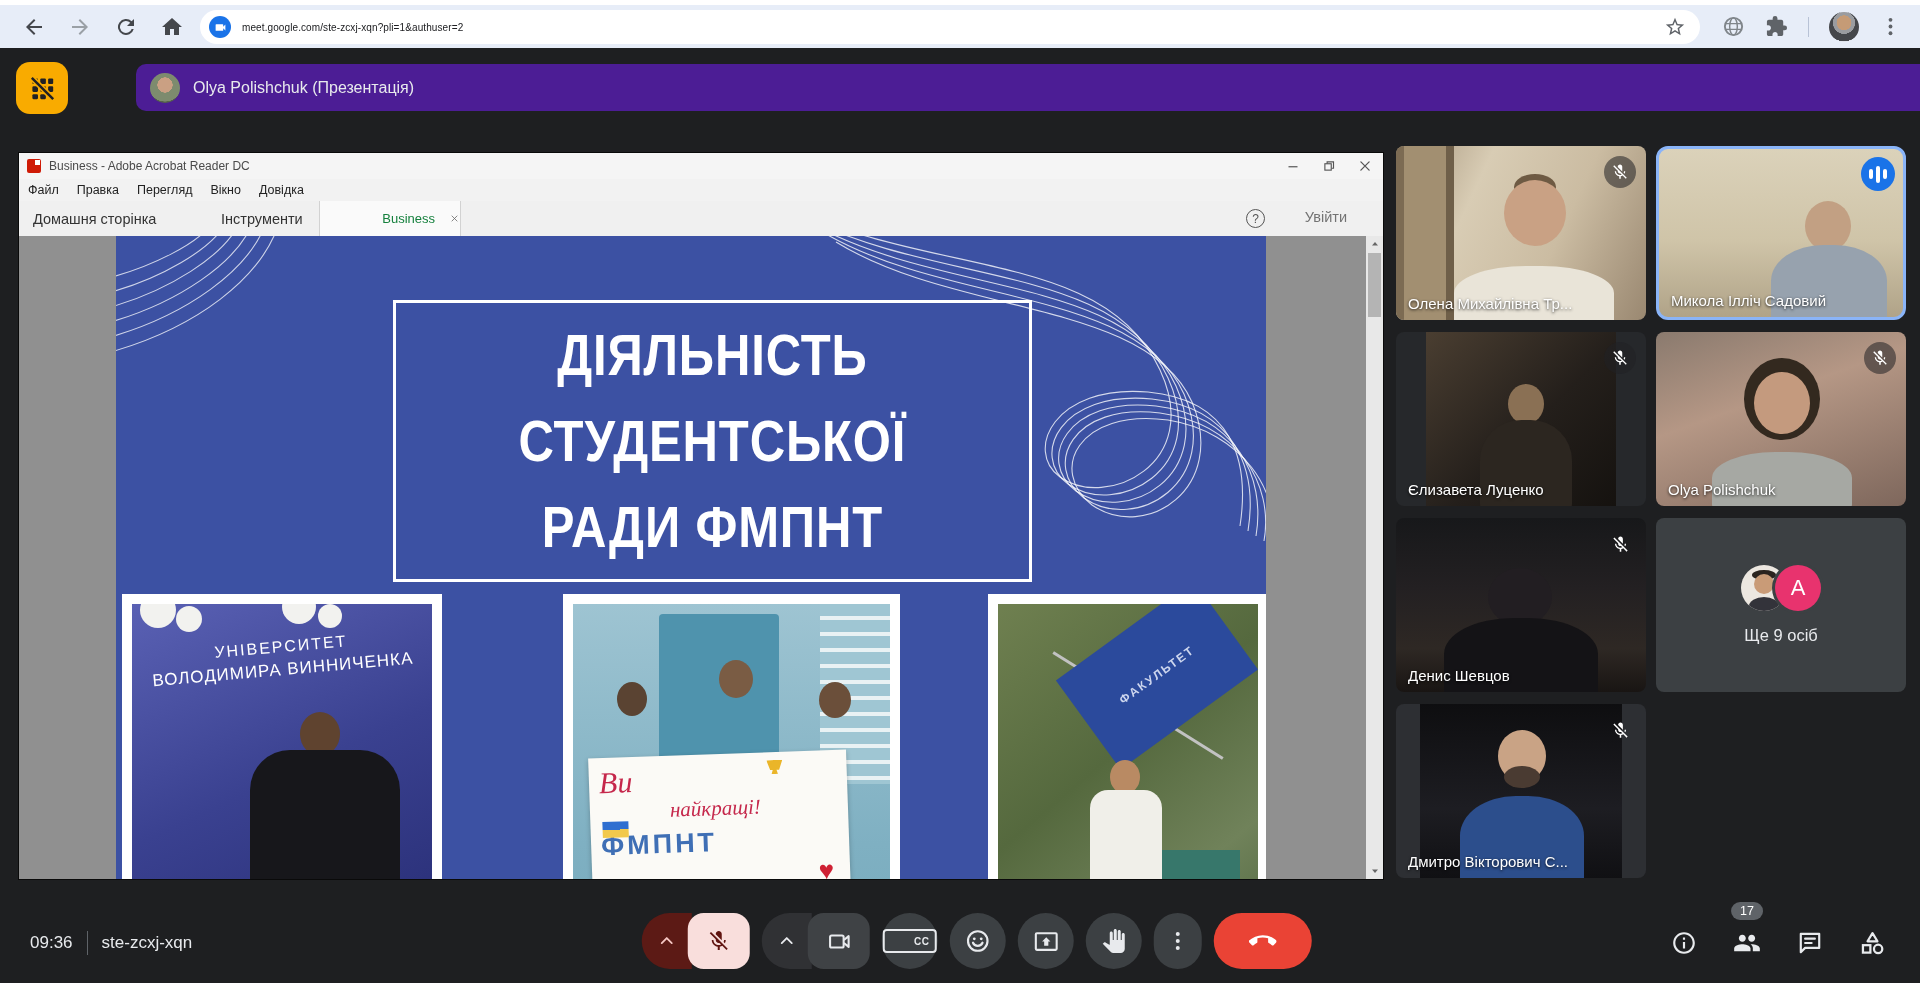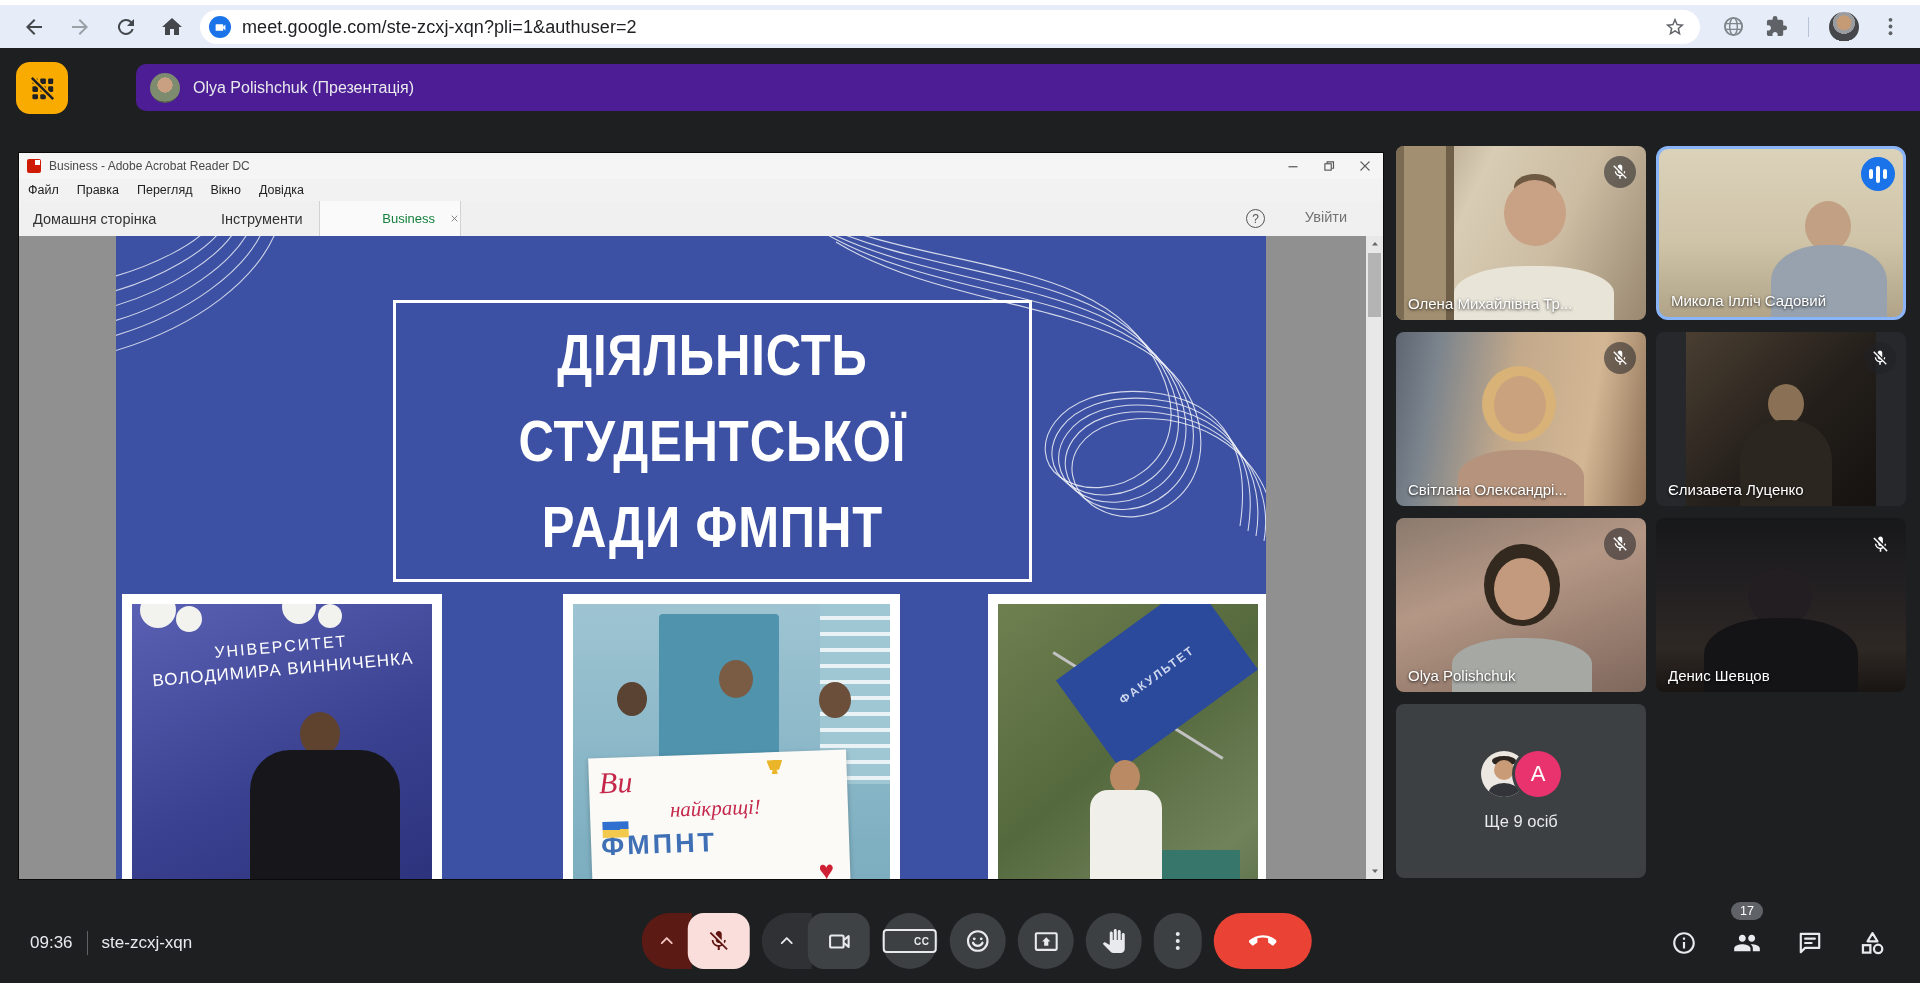--- a/index.html
+++ b/index.html
@@ -9,21 +9,21 @@
   svg.ic{display:block;}
   
   #tabstrip{left:0;top:0;width:1920px;height:5px;background:#fff;}
   #chrome{left:0;top:5px;width:1920px;height:43px;background:#e7edf8;display:flex;align-items:center;}
   .navic{width:24px;height:24px;color:#44474c;margin-left:22px;cursor:pointer;}
   .navic.dis{color:#9aa0a6;}
   #omnibox{position:absolute;left:200px;top:5px;height:34px;width:1500px;background:#fff;border-radius:17px;
            display:flex;align-items:center;}
   #meet-fav{width:22px;height:22px;border-radius:50%;background:#1a73e8;margin-left:9px;
             display:flex;align-items:center;justify-content:center;color:#fff;}
-  #urltext{margin-left:11px;font-size:18px;color:#202124;letter-spacing:.1px;flex:1;}
+  #urltext{margin-left:11px;font-size:10px;color:#202124;letter-spacing:.1px;flex:1;}
   .omni-star{width:22px;height:22px;color:#5f6368;margin-right:14px;}
   .rightic{width:23px;height:23px;color:#5f6368;}
   #chr-sep{width:1px;height:20px;background:#b8c2d6;}
   #chr-avatar{width:30px;height:30px;border-radius:50%;
       background:radial-gradient(circle at 50% 36%,#c59b76 0 30%,#9a9ca0 31% 45%,#45474b 46% 75%,#dfe3ea 76%);}
   
   #present-chip{left:16px;top:62px;width:52px;height:52px;border-radius:14px;background:#f9ab00;
       display:flex;align-items:center;justify-content:center;cursor:pointer;}
   #presenter-pill{left:88px;top:64px;width:1814px;height:47px;background:#4c1d95;border-radius:10px;
       display:flex;align-items:center;margin-left:48px;}
@@ -482,31 +482,20 @@
       <div class="ph-head" style="left:146px;top:52px;width:46px;height:50px;background:#c2a083;"></div>
       <div class="ph-body" style="left:112px;top:96px;width:116px;height:80px;background:#97a2ae;"></div>
       <span class="speakchip">
         <i style="height:10px;"></i>
           <i style="height:17px;"></i>
           <i style="height:10px;"></i>
       </span>
       <span class="tname">Микола Ілліч Садовий</span>
     </div>
 
-    <div class="tile" id="t3bg">
-      <div class="ph-head" style="left:86px;top:34px;width:74px;height:76px;background:#d8b277;"></div>
-      <div class="ph-head" style="left:98px;top:44px;width:52px;height:58px;background:#caa27e;"></div>
-      <div class="ph-body" style="left:62px;top:118px;width:126px;height:60px;background:#b5937c;"></div>
-      <span class="micoff">
-          <svg class="ic" width="18" height="18">
-            <use href="#i-micoff"></use>
-          </svg>
-        </span>
-      <span class="tname">Світлана Олександрі...</span>
-    </div>
 
     <div class="tile" id="t5bg">
       <div class="vid-inset" id="t5vid">
         <div class="ph-head" style="left:82px;top:52px;width:36px;height:40px;background:#8a7054;"></div>
         <div class="ph-body" style="left:54px;top:88px;width:92px;height:90px;background:#2c2620;"></div>
       </div>
       <span class="micoff">
           <svg class="ic" width="18" height="18">
             <use href="#i-micoff"></use>
           </svg>
@@ -542,20 +531,33 @@
         <span id="av-cartoon">
             <i class="hr"></i>
             <i class="h"></i>
             <i class="b"></i>
           </span>
         <span id="av-letter">A</span>
       </div>
       <span id="more-label">Ще 9 осіб</span>
     </div>
 
+    <div class="tile" id="t8bg">
+      <div class="vid-inset" id="t8vid">
+        <div class="ph-head" style="left:78px;top:26px;width:48px;height:52px;background:#c9a385;"></div>
+        <div class="ph-head" style="left:84px;top:62px;width:36px;height:22px;background:#4a3b32;"></div>
+        <div class="ph-body" style="left:40px;top:92px;width:124px;height:88px;background:#2c4e8c;"></div>
+      </div>
+      <span class="micoff plain">
+          <svg class="ic" width="19" height="19">
+            <use href="#i-micoff"></use>
+          </svg>
+        </span>
+      <span class="tname">Дмитро Вікторович С...</span>
+    </div>
   </div>
 
   <div class="abs" id="meta">
     <span>09:36</span>
     <span class="sep"></span>
     <span>ste-zcxj-xqn</span>
   </div>
 
   <div class="abs" id="controls">
     <div class="splitpill">

